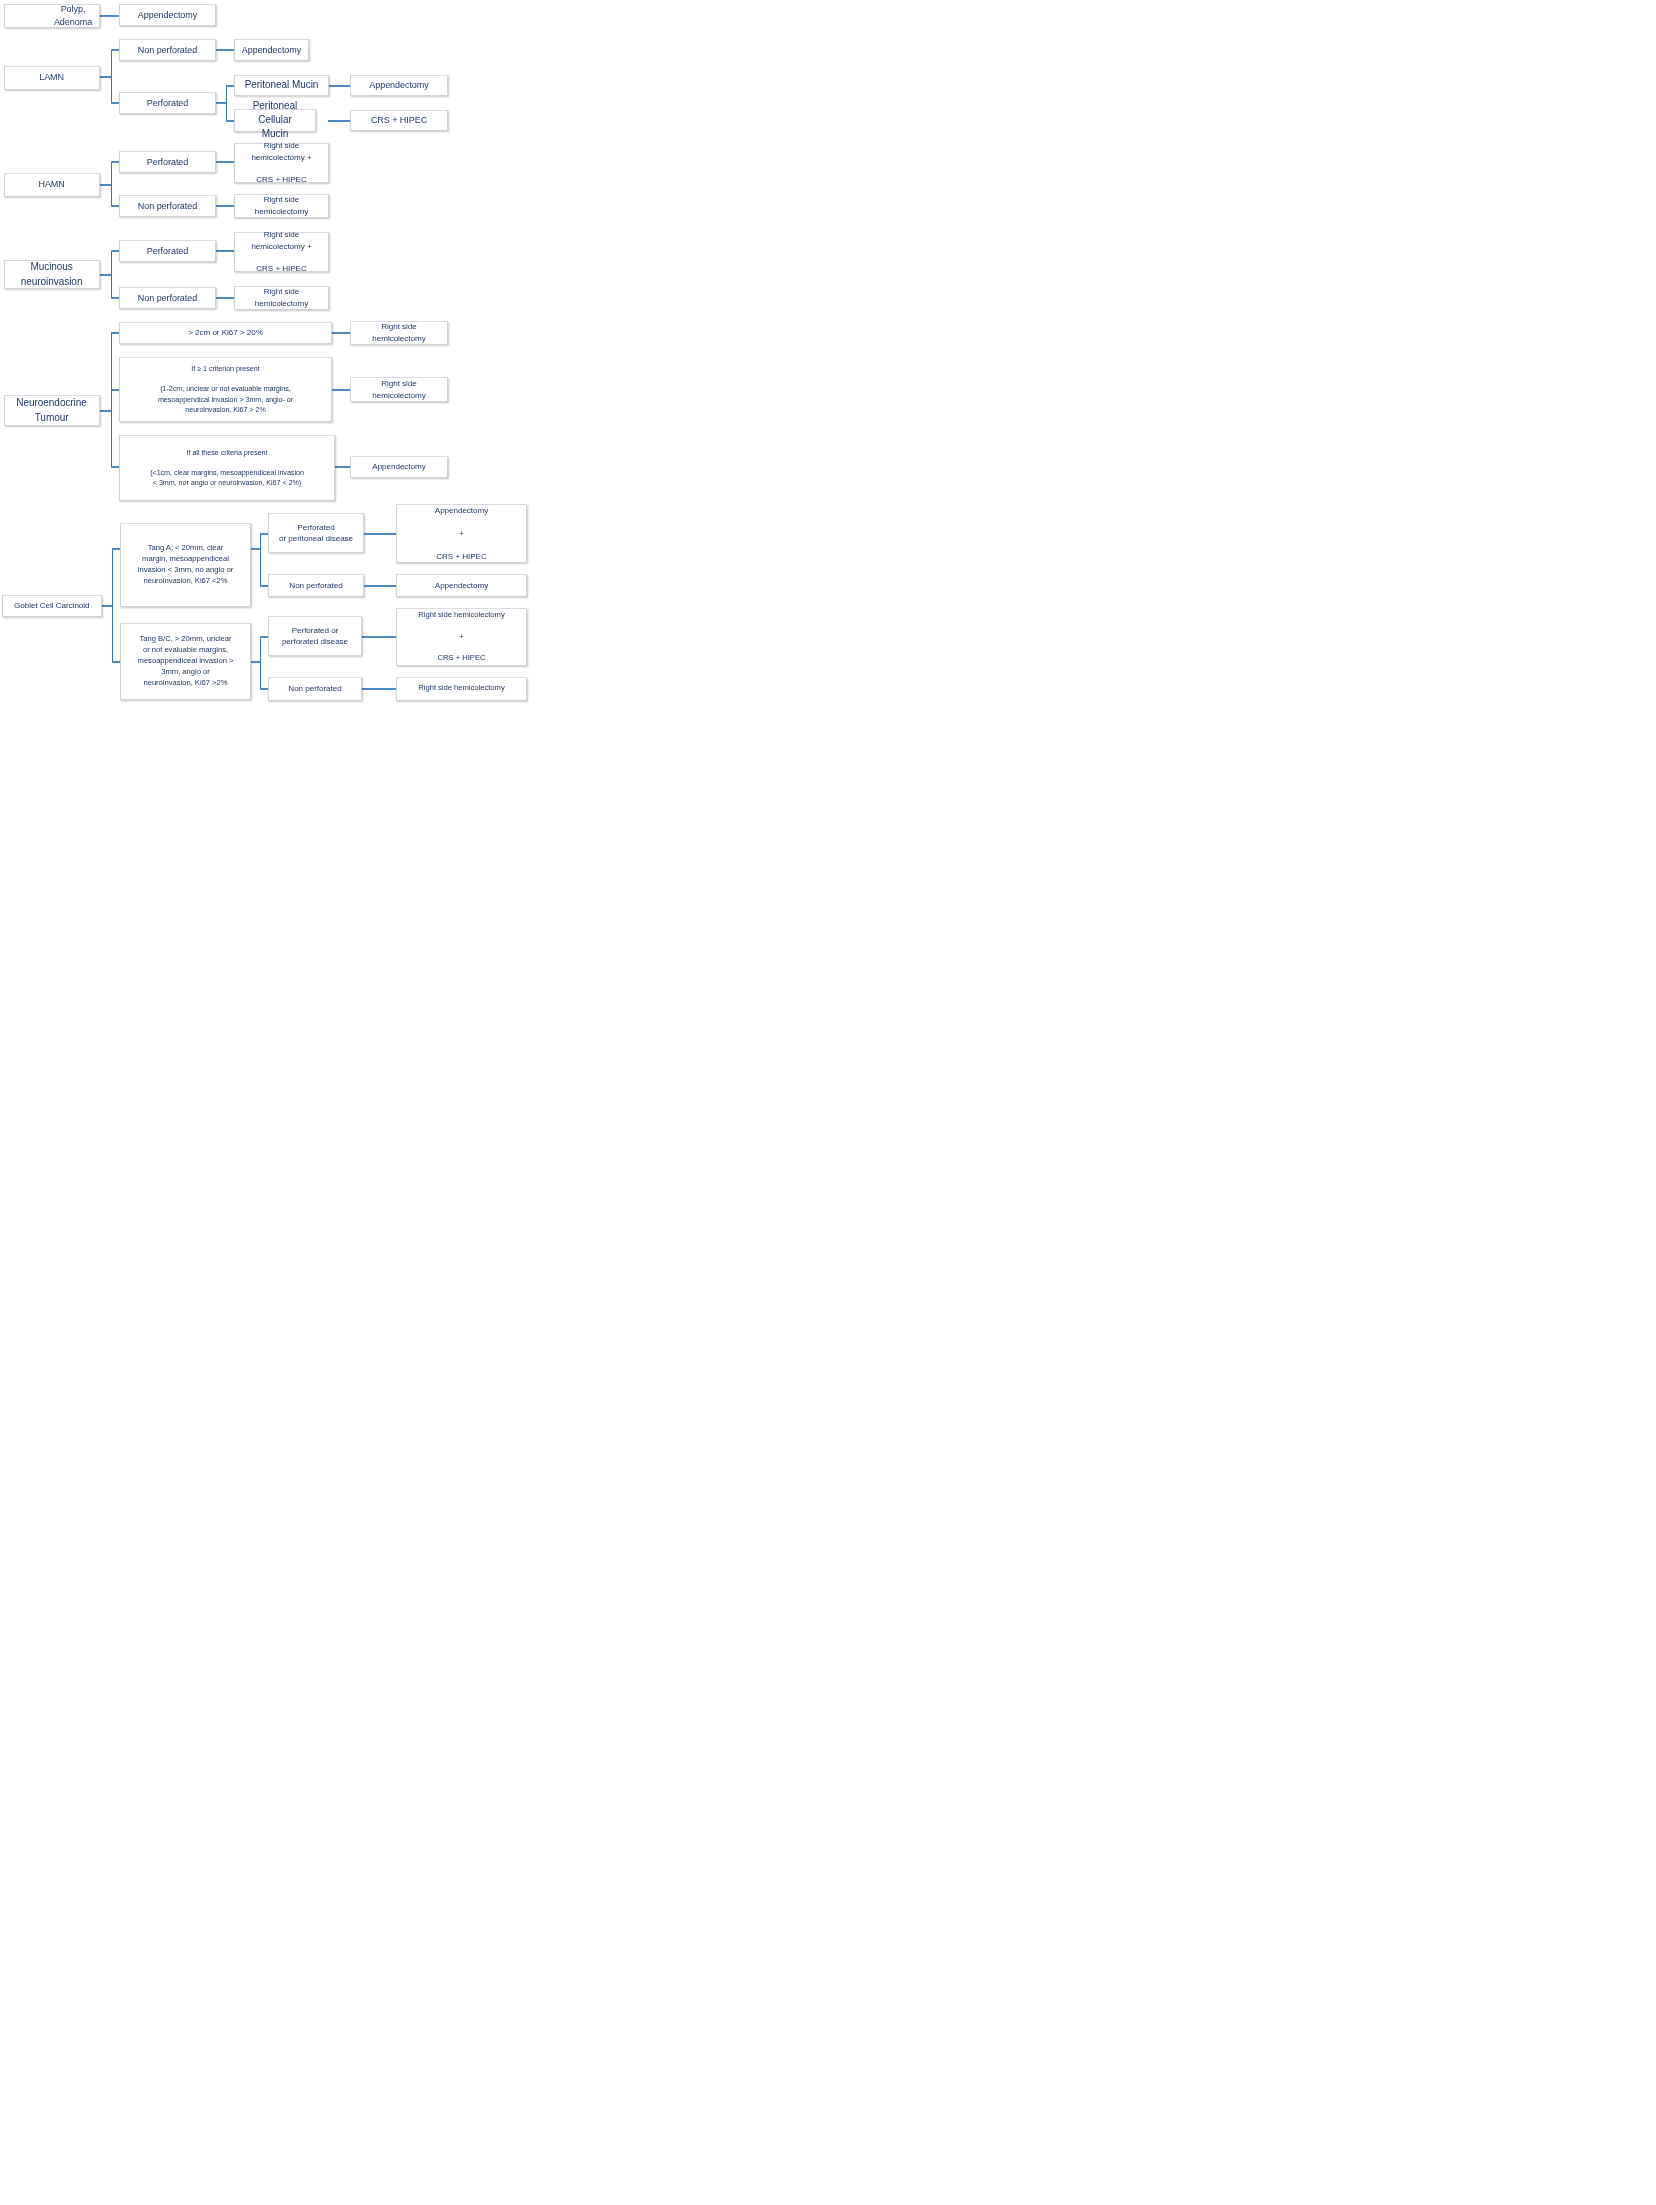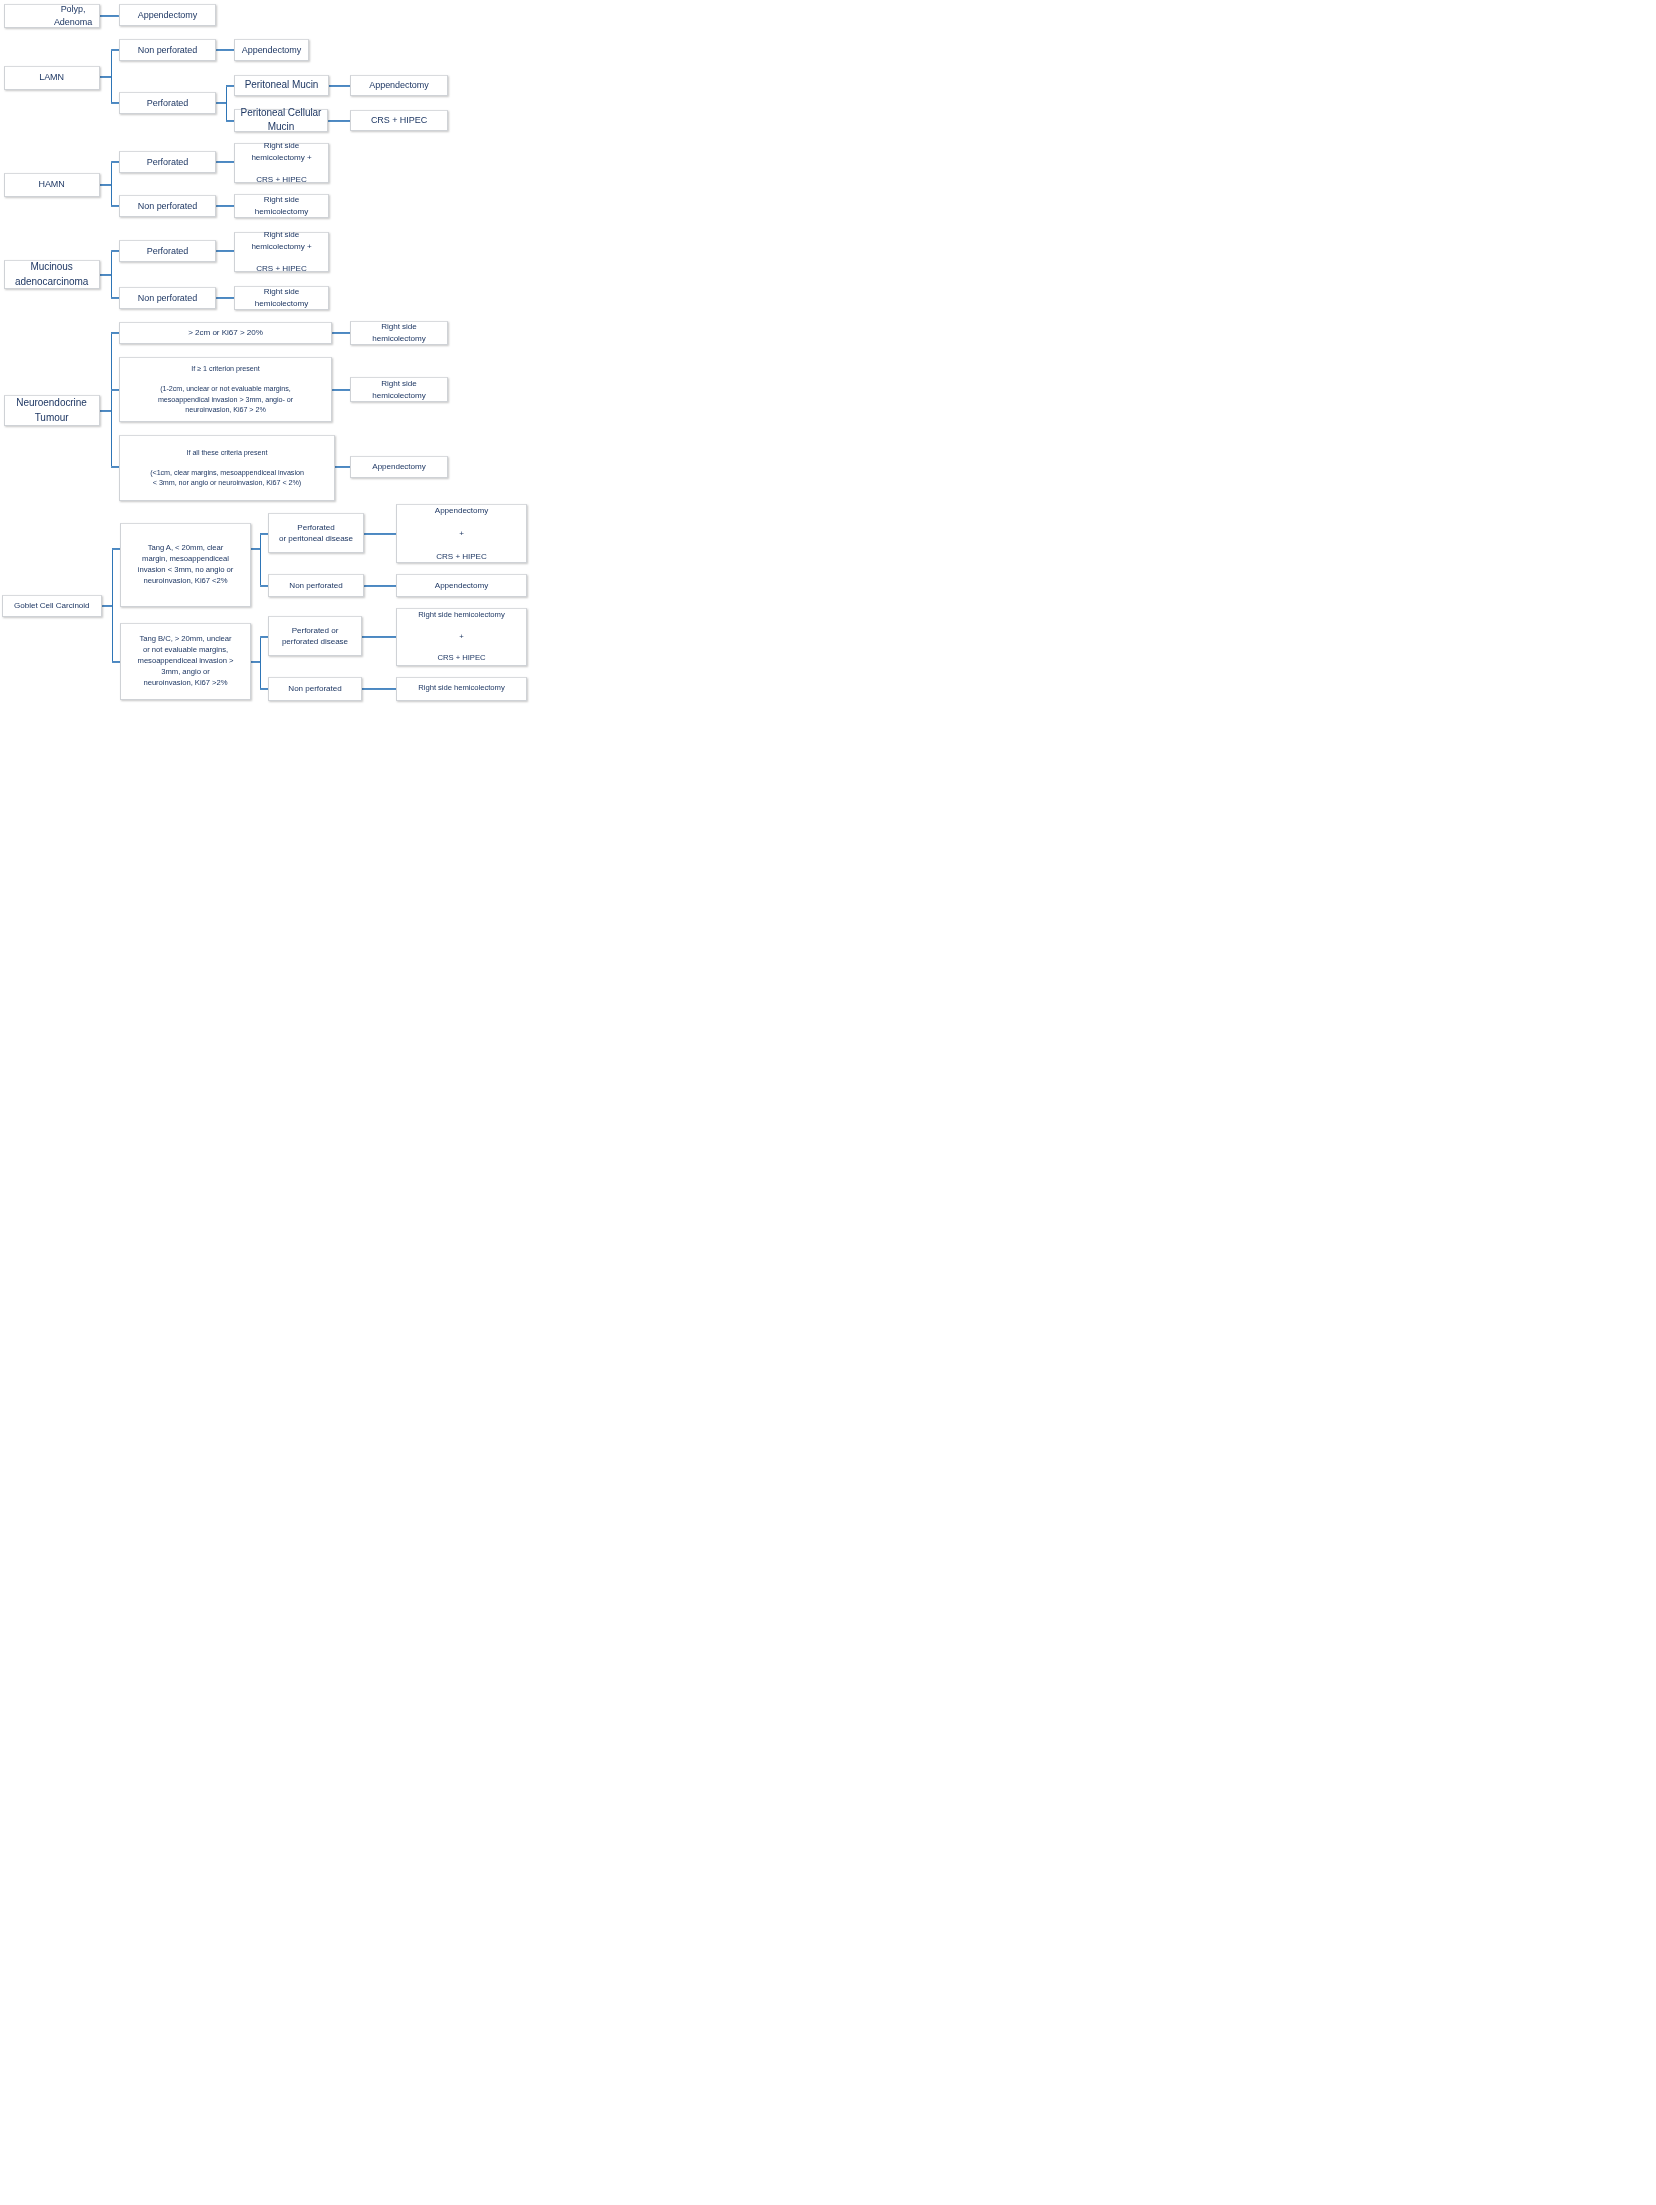--- a/index.html
+++ b/index.html
@@ -84,21 +84,21 @@
   <div class="lnk h" style="left:226px; top:85px; width:10px;"></div>
   <div class="node s19" style="left:234px; top:75px; width:95px; height:21px;">
     <span class="txt">Peritoneal Mucin</span>
   </div>
   <div class="lnk h" style="left:328px; top:85px; width:22.6px;"></div>
   <div class="node s20" style="left:350px; top:75px; width:98px; height:21px;">
     <span class="txt">Appendectomy</span>
   </div>
 
   <div class="lnk h" style="left:226px; top:120px; width:10px;"></div>
-  <div class="node s19" style="left:234px; top:109px; width:94px; height:22.6px;">
+  <div class="node s19" style="left:234px; top:109px; width:82px; height:22.6px;">
     <span class="txt">Peritoneal Cellular
 Mucin</span>
   </div>
   <div class="lnk h" style="left:328px; top:120px; width:22.6px;"></div>
   <div class="node s20" style="left:350px; top:110px; width:98px; height:21px;">
     <span class="txt">CRS + HIPEC</span>
   </div>
 
   <div class="node s20" style="left:3.6px;  top:173px; width:96px; height:23.5px;">
     <span class="txt">HAMN</span>
@@ -123,21 +123,21 @@
     <span class="txt">Non perforated</span>
   </div>
   <div class="lnk h" style="left:216px; top:205px; width:19px;"></div>
   <div class="node s18" style="left:234px; top:194px; width:95px; height:23.5px;">
     <span class="txt">Right side
 hemicolectomy</span>
   </div>
 
   <div class="node s19" style="left:3.6px;  top:260px; width:96px; height:29px;">
     <span class="txt">Mucinous
-adenocarcinoma</span>
+neuroinvasion</span>
   </div>
   <div class="lnk h" style="left:99px; top:274px; width:12.7px;"></div>
   <div class="lnk v" style="left:111px; top:251px; height:47px;"></div>
 
   <div class="lnk h" style="left:111px; top:250px; width:9px;"></div>
   <div class="node s20" style="left:119px; top:240px; width:97px; height:22px;">
     <span class="txt">Perforated</span>
   </div>
   <div class="lnk h" style="left:216px; top:250px; width:19px;"></div>
   <div class="node s18" style="left:234px; top:232px; width:95px; height:40px;">

